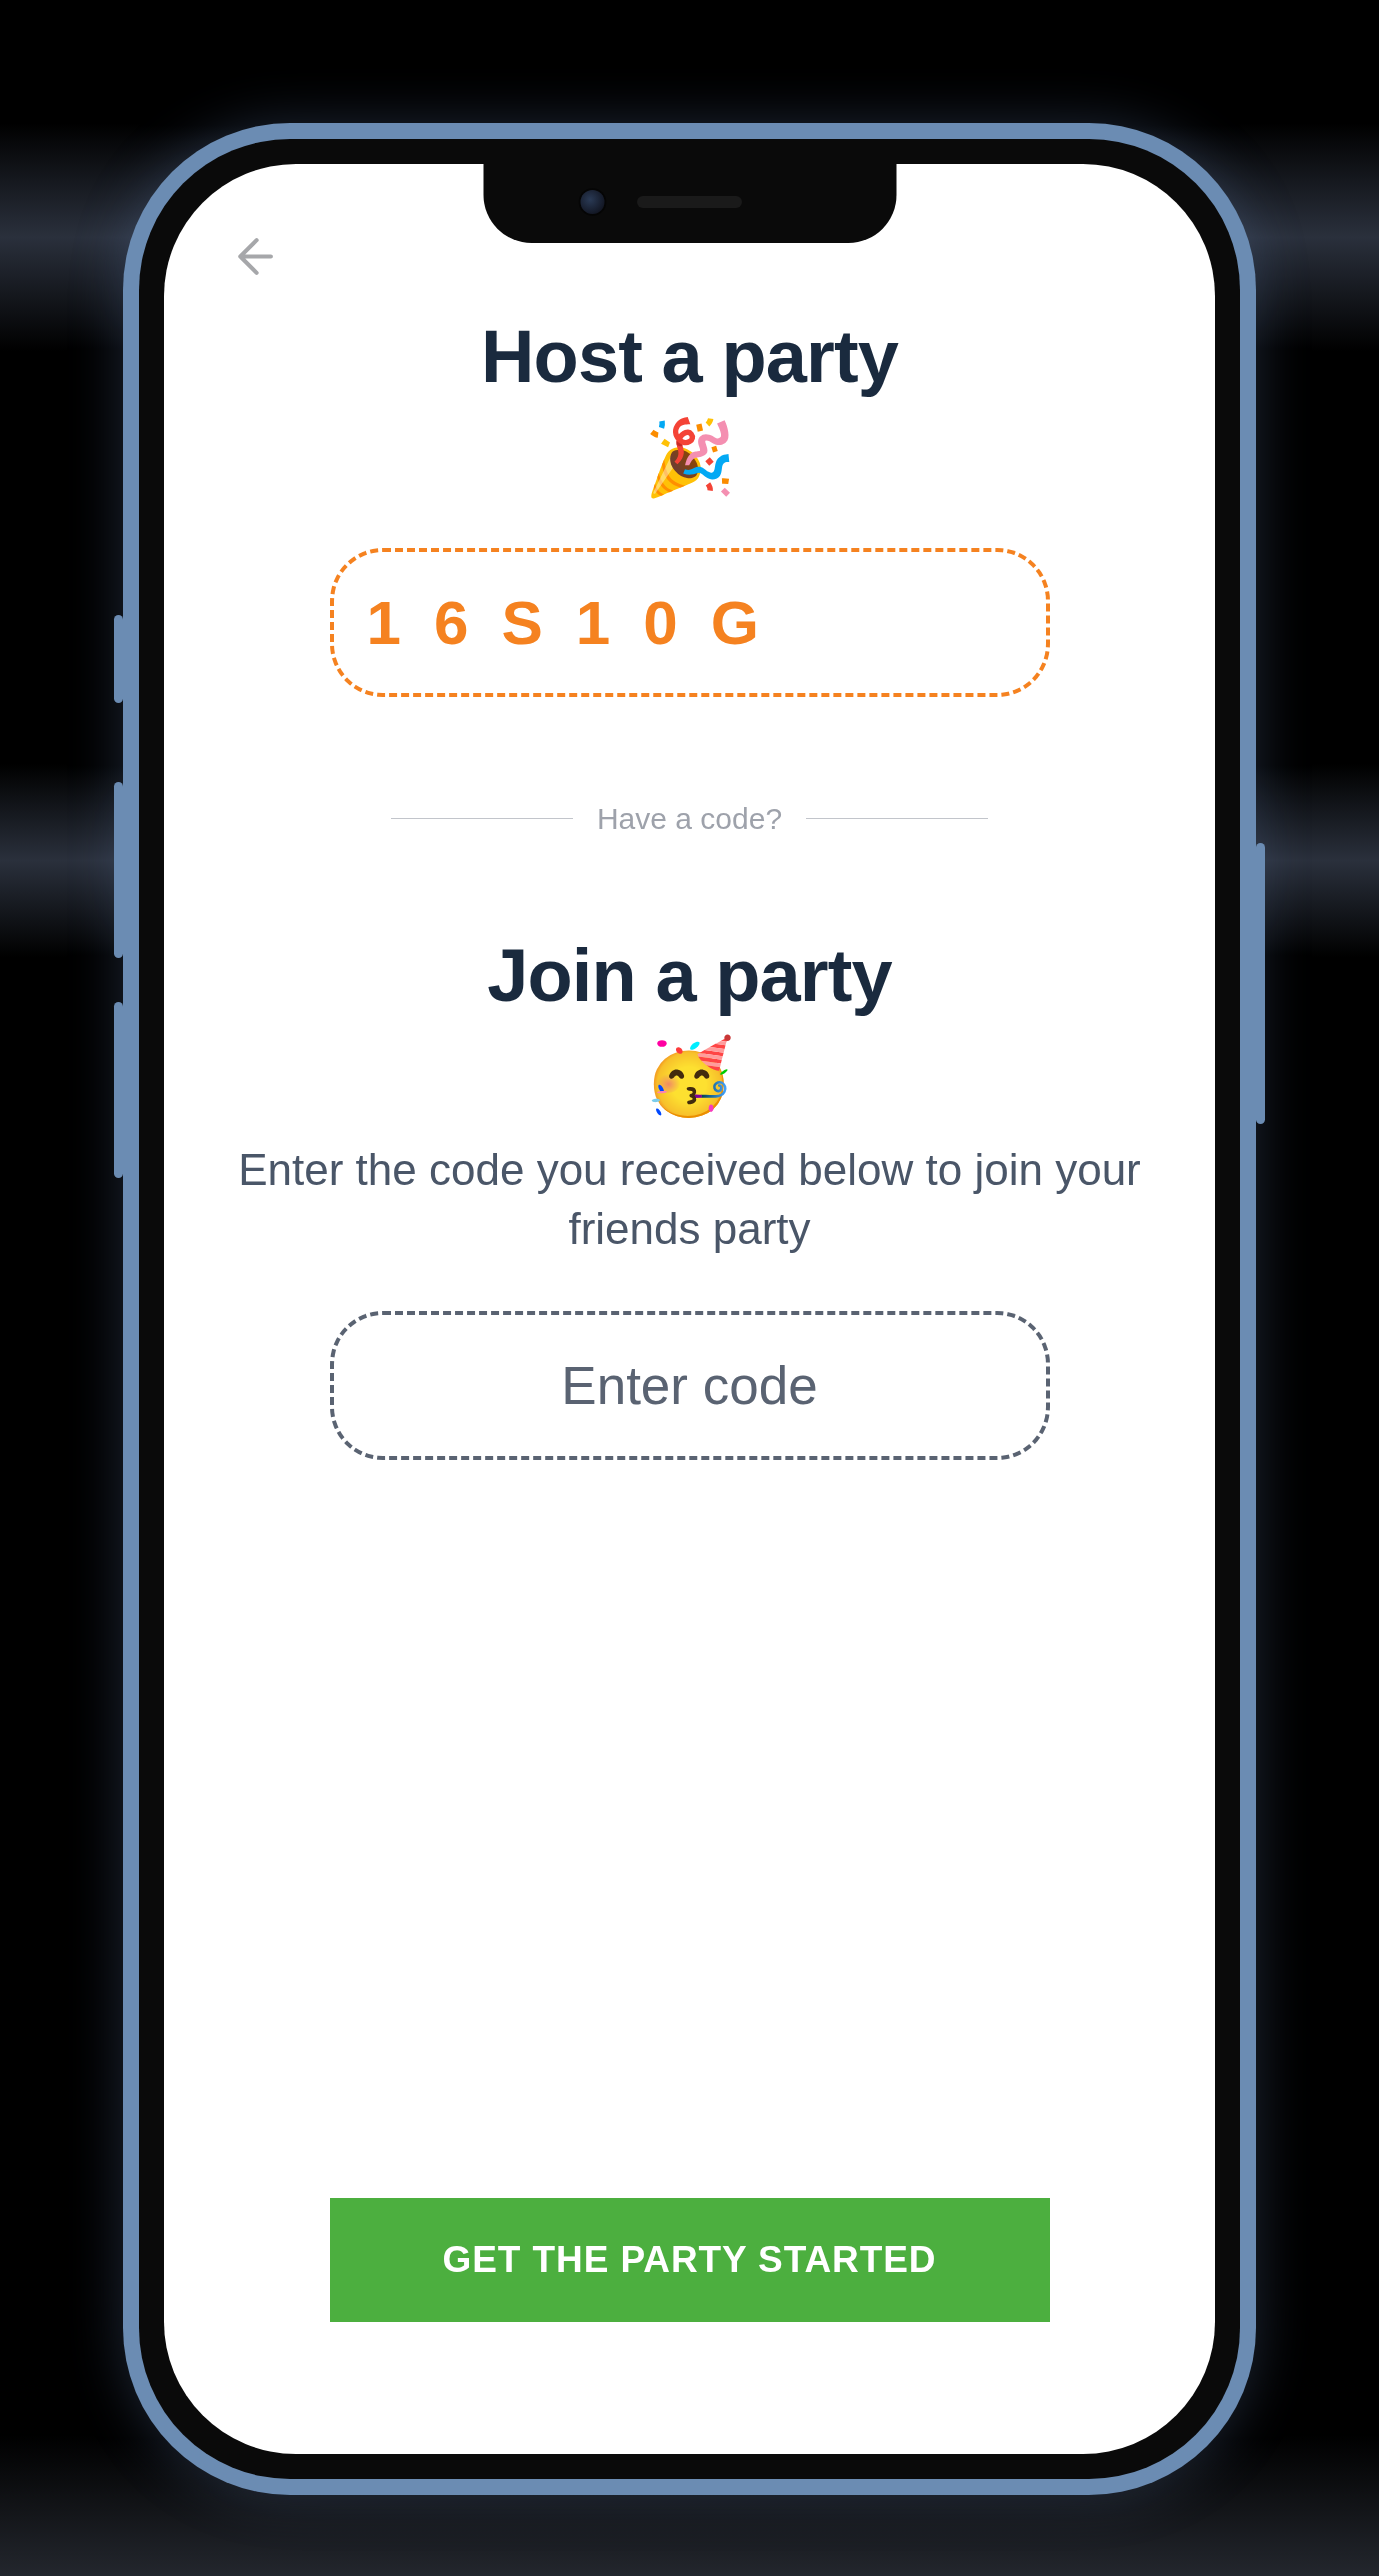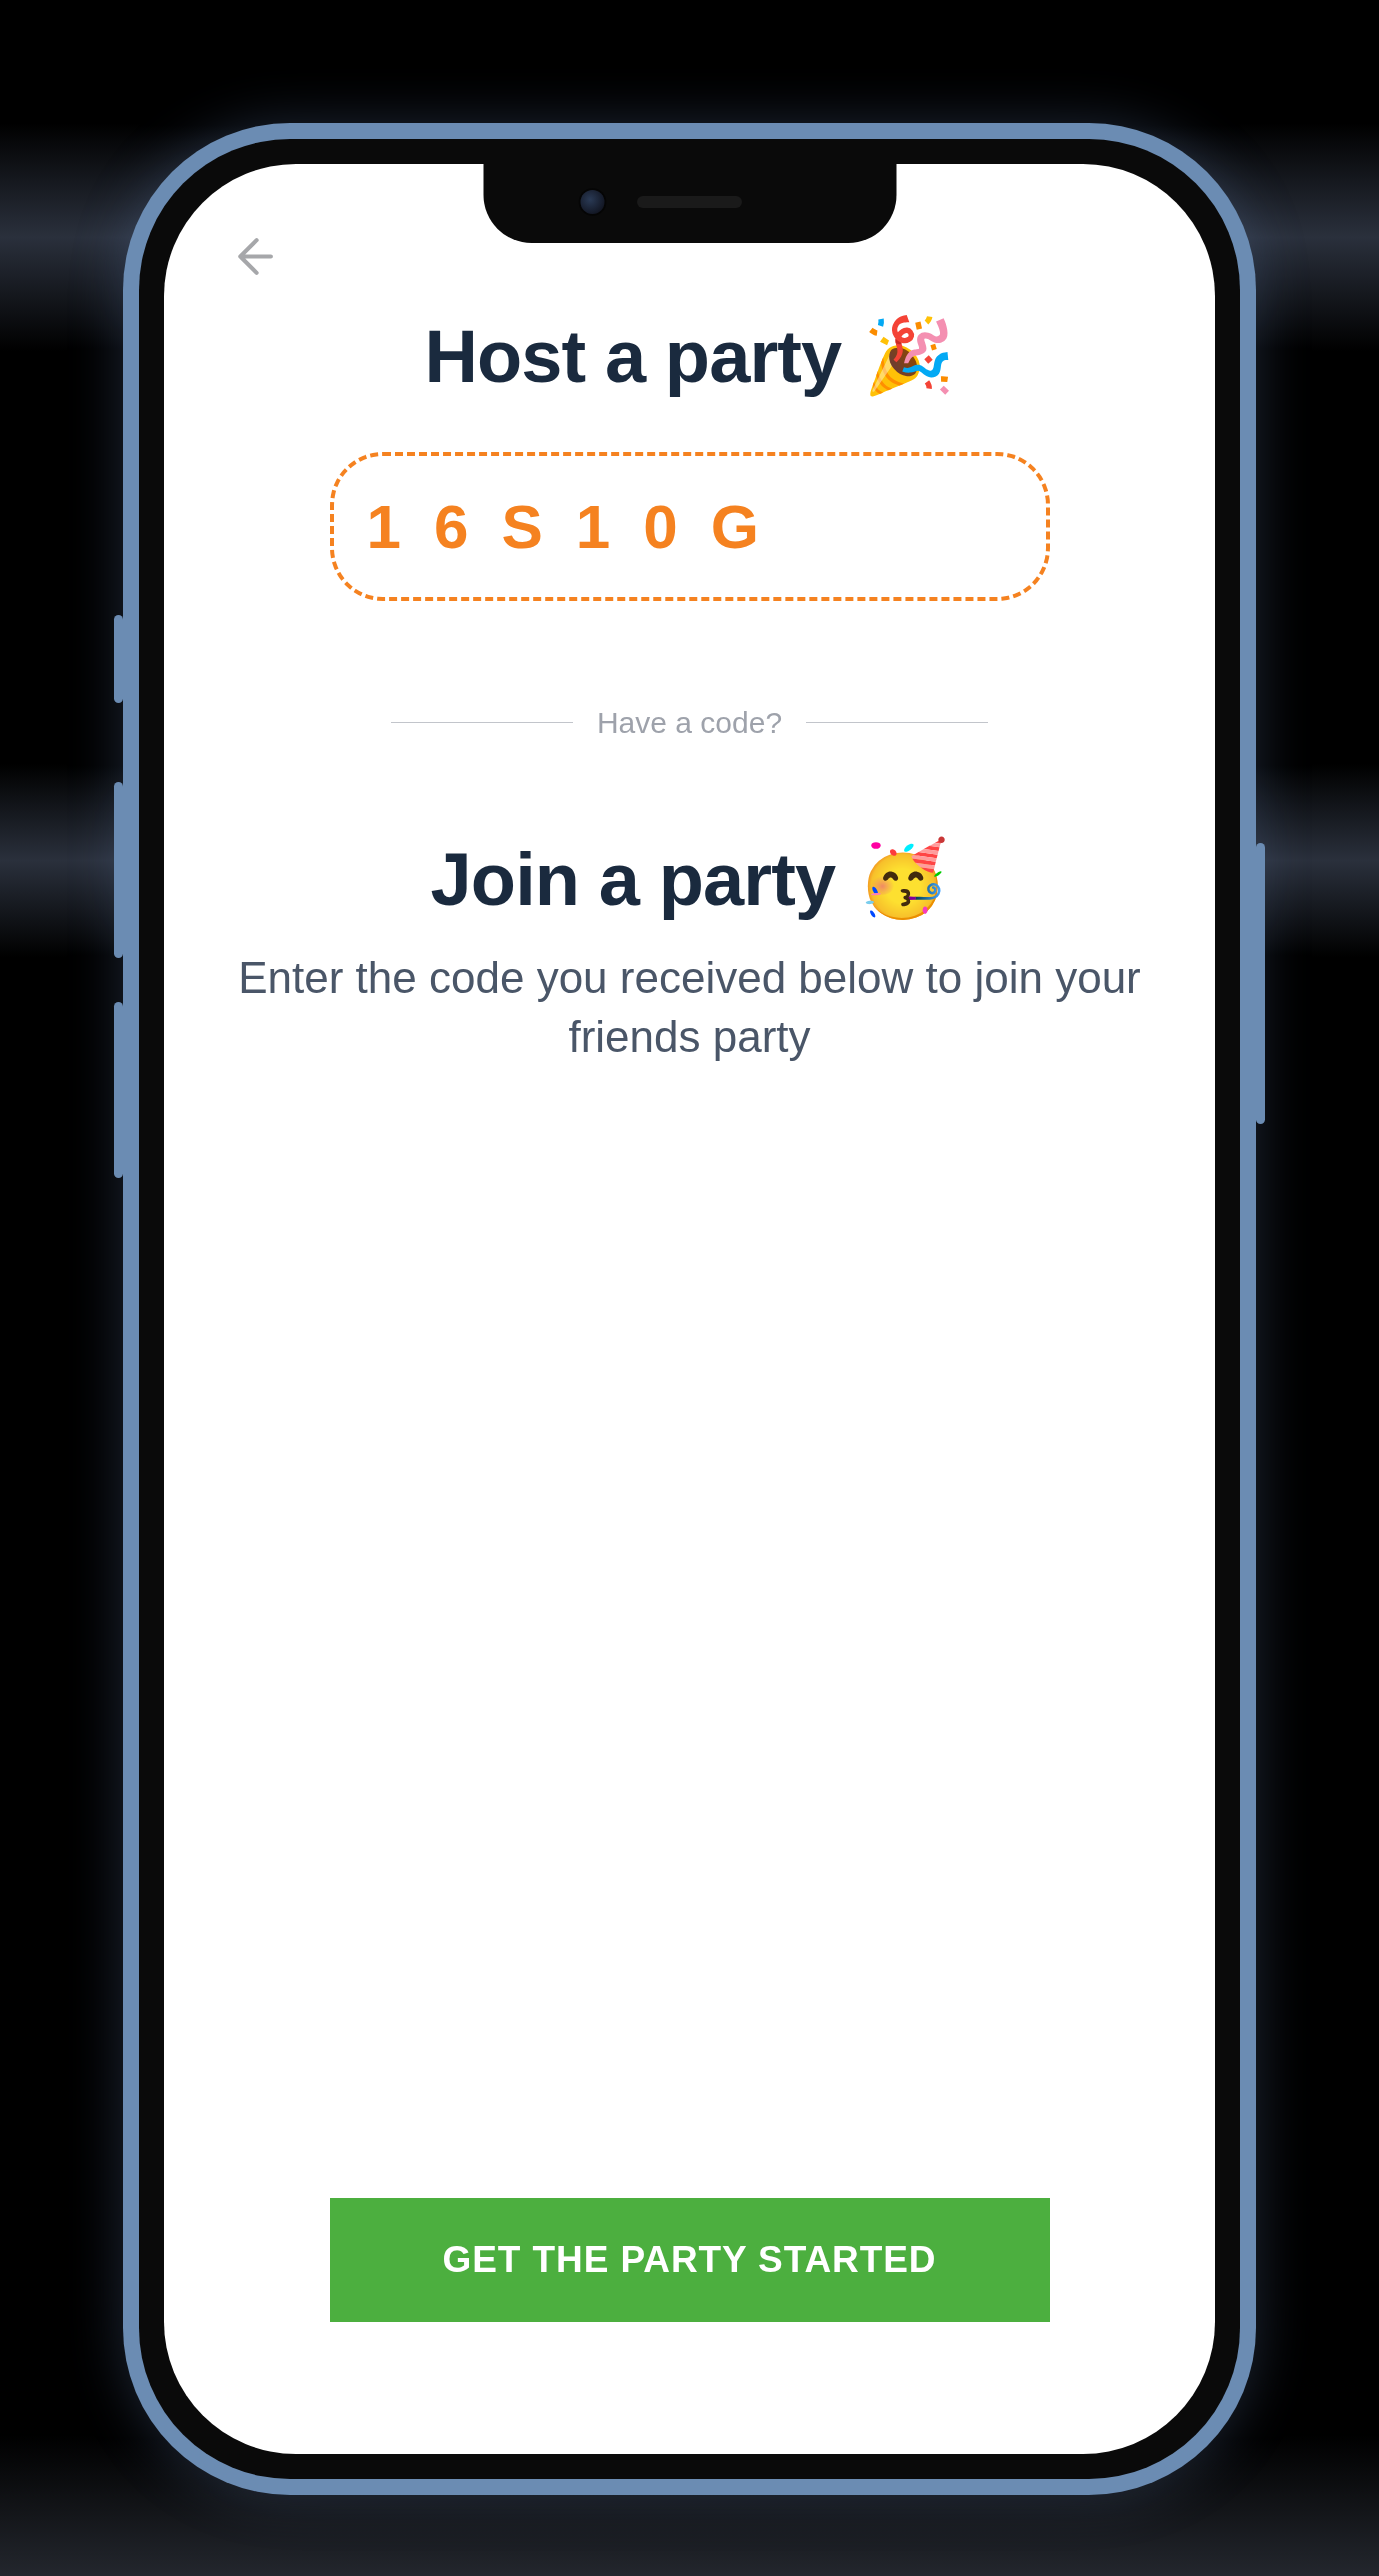--- a/index.html
+++ b/index.html
@@ -135,20 +135,21 @@
     }
 
     h1.title {
       font-size: 74px;
       font-weight: 600;
       color: #1a2a3e;
       letter-spacing: -0.9px;
       display: inline-flex;
       align-items: center;
       gap: 22px;
+      flex-direction: column;
     }
 
     .emoji {
       font-size: 74px;
       line-height: 1;
     }
 
     .subtitle {
       margin-top: 26px;
       font-size: 44px;
@@ -275,20 +276,23 @@
           <div class="label">Have a code?</div>
           <div class="line"></div>
         </div>
 
         <div class="section">
           <h1 class="title">
             <span>Join a party</span>
             <span class="emoji">🥳</span>
           </h1>
           <p class="subtitle">Enter the code you received below to join your friends party</p>
+          <div class="input-box">
+            <input type="text" placeholder="Enter code" style="">
+          </div>
         </div>
 
         <div class="spacer"></div>
 
         <button class="cta-button">
           <span>GET THE PARTY STARTED</span>
         </button>
 
       </div>
     </div>

